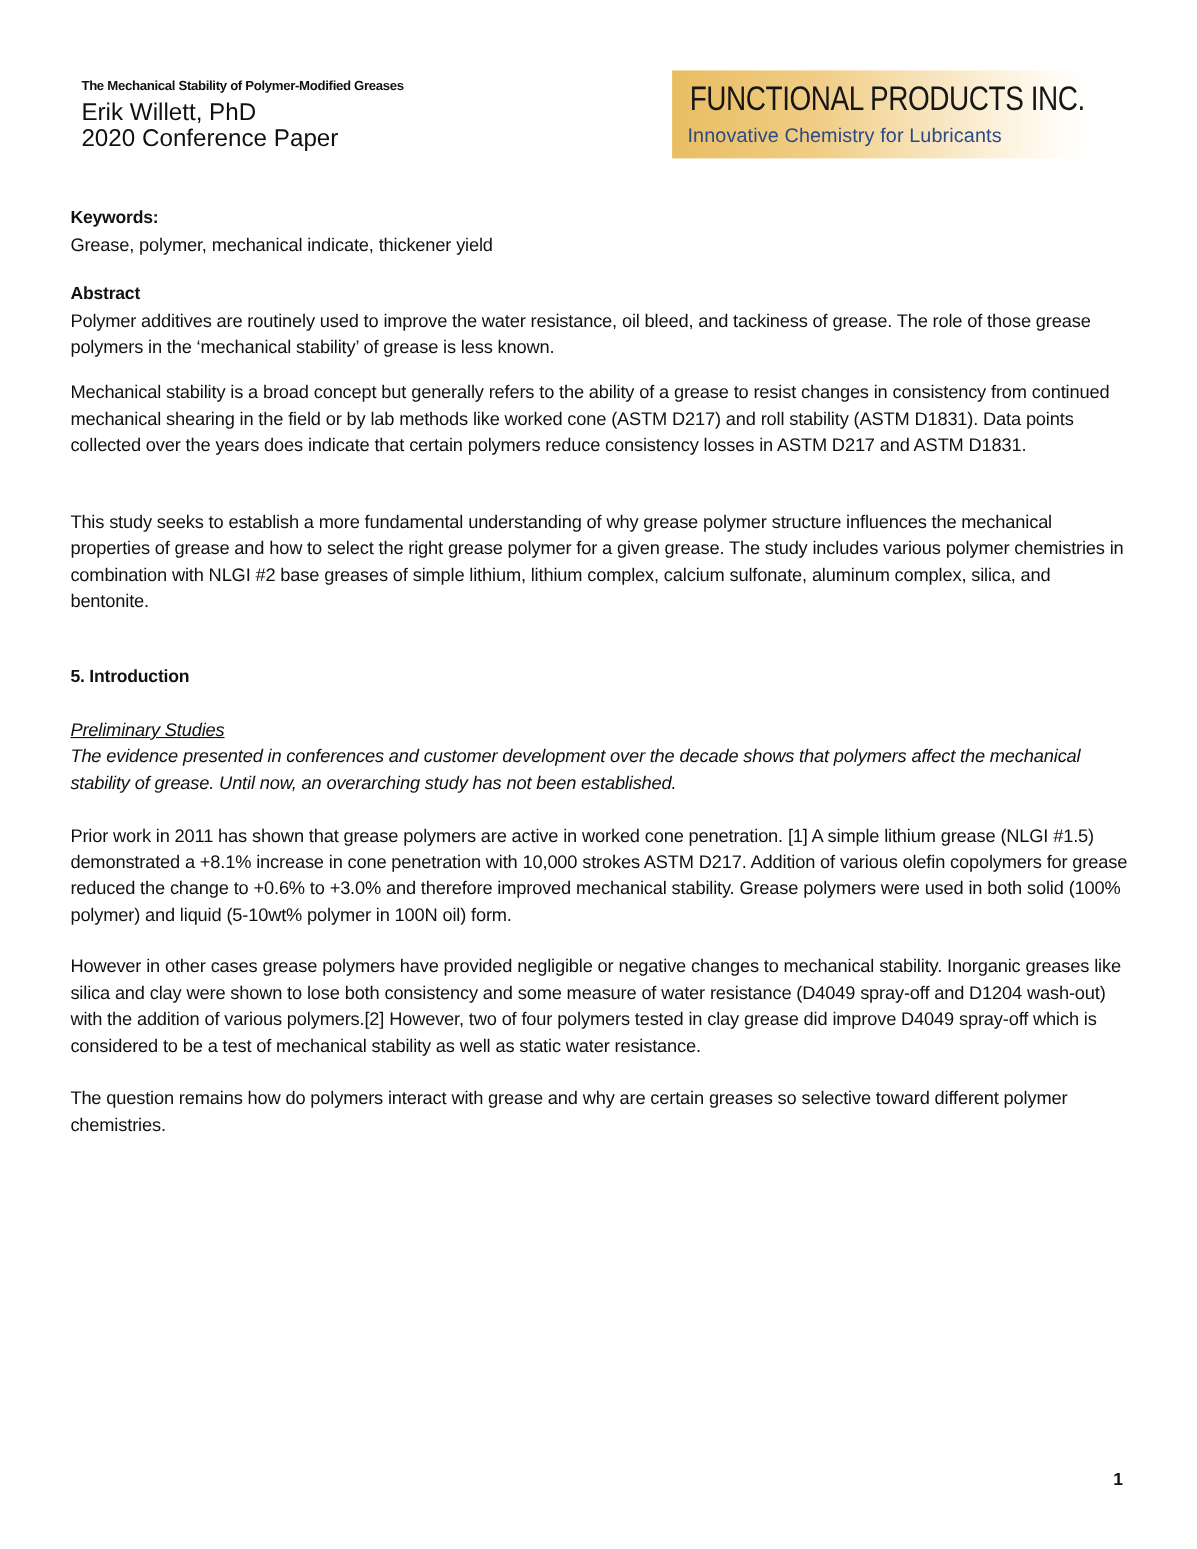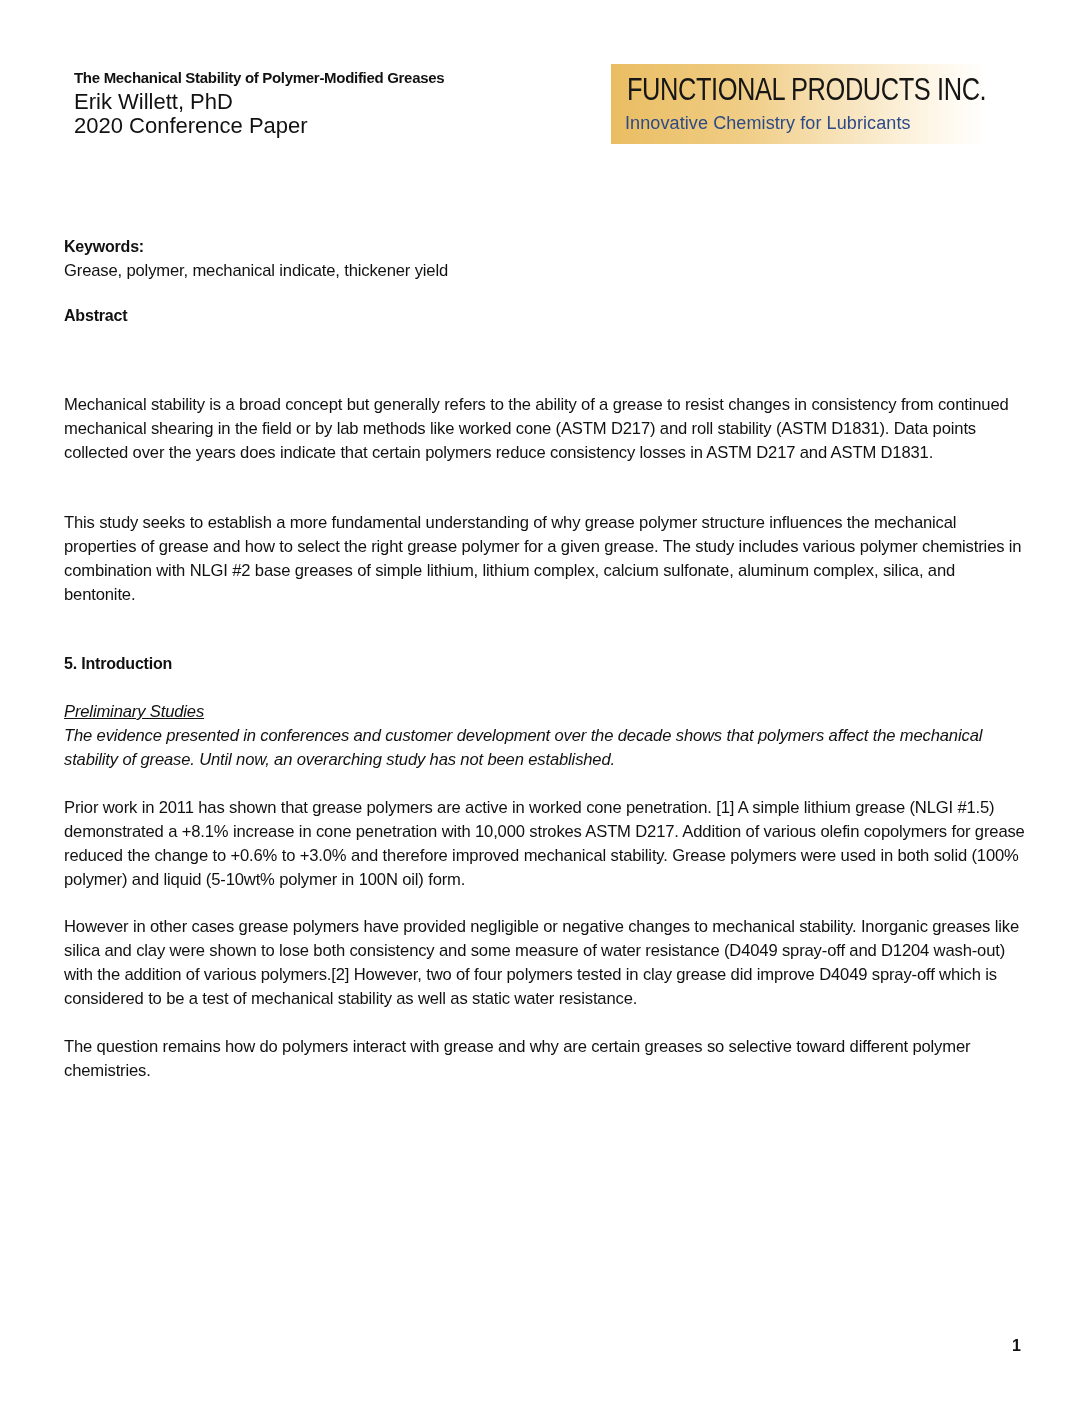--- a/index.html
+++ b/index.html
@@ -28,21 +28,21 @@
     }
     
     .header-info {
       position: absolute;
       left: 74px;
       top: 66px;
       width: 520px;
     }
     .header-info .title {
       font-weight: bold;
-      font-size: 15px;
+      font-size: 12px;
       line-height: 24px;
       letter-spacing: -0.3px;
     }
     .header-info .line {
       font-size: 22px;
       line-height: 24px;
     }
     .logo {
       position: absolute;
       left: 611px;
@@ -74,21 +74,20 @@
       font-size: 18px;
       line-height: 22px;
       color: #2c4a86;
       white-space: nowrap;
       letter-spacing: 0.1px;
     }
     .block {
       position: absolute;
       left: 64px;
       width: 965px;
-      margin-top: 48px;
     }
     .heading {
       font-weight: bold;
       font-size: 16px;
       line-height: 24px;
       letter-spacing: -0.2px;
     }
     .subheading {
       text-decoration: underline;
       font-size: 16.6px;
@@ -122,20 +121,21 @@
     <div class="logo-tag">Innovative Chemistry for Lubricants</div>
   </div>
 
   <div class="block text" style="top:187px;">
     <div class="heading">Keywords:</div>
     <p>Grease, polymer, mechanical indicate, thickener yield</p>
   </div>
 
   <div class="block text" style="top:256px;">
     <div class="heading">Abstract</div>
+    <p>Polymer additives are routinely used to improve the water resistance, oil bleed, and tackiness of grease. The role of those grease polymers in the ‘mechanical stability’ of grease is less known.</p>
   </div>
   <div class="block text" style="top:345px;">
     <p>Mechanical stability is a broad concept but generally refers to the ability of a grease to resist changes in consistency from continued mechanical shearing in the field or by lab methods like worked cone (ASTM D217) and roll stability (ASTM D1831). Data points collected over the years does indicate that certain polymers reduce consistency losses in ASTM D217 and ASTM D1831.</p>
   </div>
   <div class="block text" style="top:463px;">
     <p>This study seeks to establish a more fundamental understanding of why grease polymer structure influences the mechanical properties of grease and how to select the right grease polymer for a given grease. The study includes various polymer chemistries in combination with NLGI #2 base greases of simple lithium, lithium complex, calcium sulfonate, aluminum complex, silica, and bentonite.</p>
   </div>
 
   <div class="block text" style="top:604px;">
     <div class="heading">5. Introduction</div>

